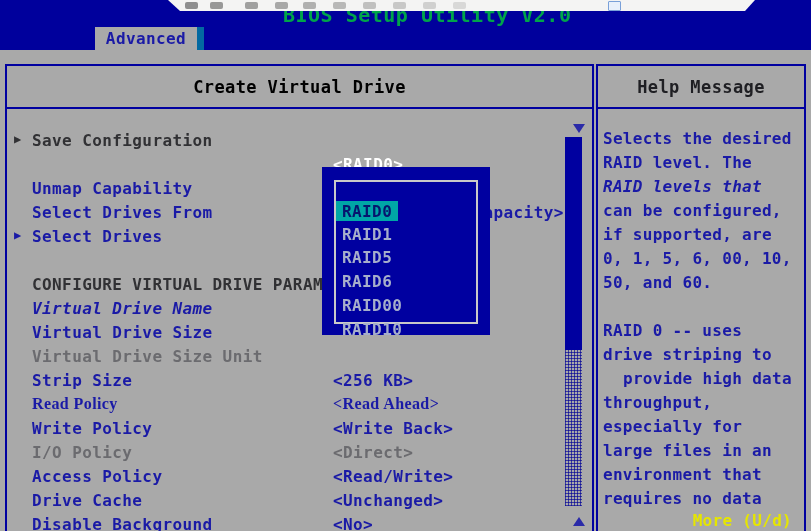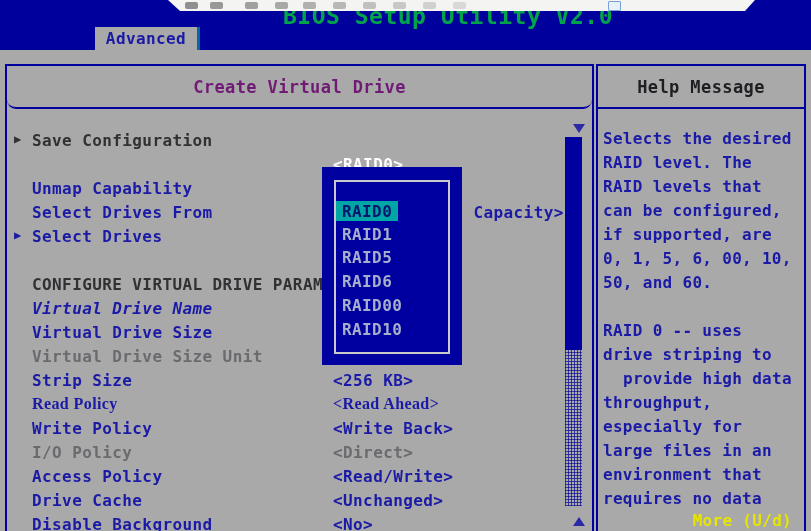--- a/index.html
+++ b/index.html
@@ -5,49 +5,49 @@
   html,body{margin:0;padding:0;}
   body{
     width:811px;height:531px;position:relative;overflow:hidden;
     background:#A9A9A9;
     font-family:"DejaVu Sans Mono","Liberation Mono",monospace;
     font-weight:bold;
   }
   
   .top-band{position:absolute;left:0;top:0;width:811px;height:50px;background:#00009C;}
   .bios-title{position:absolute;left:283px;top:3px;z-index:1;
-    font-size:23px;letter-spacing:.5px;color:#00A44A;white-space:pre;}
+    font-size:20px;letter-spacing:.5px;color:#00A44A;white-space:pre;}
   
   .toolbar{position:absolute;left:163px;top:0;width:592px;height:11px;background:#F4F4F3;z-index:3;
     clip-path:polygon(5px 0,592px 0,582px 11px,17px 11px);}
   .tb-icon{position:absolute;top:2px;width:13px;height:7px;background:#8f8f8f;border-radius:2px;}
   .tb-icon.blue-square{width:11px;height:8px;top:1px;background:#e8f0fb;border:1px solid #7aa0d8;border-radius:1px;}
   
   .tab{position:absolute;left:95px;top:27px;width:102px;height:23px;background:#A9A9A9;z-index:2;
-    border-right:3px solid #0369a1;display:flex;align-items:center;justify-content:center;
+    border-right:7px solid #0369a1;display:flex;align-items:center;justify-content:center;
     font-size:16px;color:#1a1aa6;letter-spacing:.4px;}
   
   .panel{position:absolute;top:64px;height:475px;border:2px solid #0000A0;box-sizing:border-box;}
   .panel-left{left:5px;width:589px;}
   .panel-right{left:596px;width:210px;}
   .panel-header{height:41px;border-bottom:2px solid #0000A0;display:flex;align-items:center;justify-content:center;
     font-size:17px;letter-spacing:.4px;}
-  .panel-left .panel-header{color:#701a75;border-radius:9px;}
+  .panel-left .panel-header{color:#000000;}
   .panel-right .panel-header{color:#1f1f23;}
   
   .row{position:absolute;height:22px;font-size:16px;letter-spacing:.4px;white-space:pre;}
   .row .arr{position:absolute;left:7px;top:1px;font-size:12px;}
   .row .lbl{position:absolute;left:25px;}
   .row .val{position:absolute;left:326px;}
   .c-blue{color:#1a1aa6;}
   .c-white{color:#FFFFFF;}
   .c-dark{color:#313134;}
   .c-dim{color:#6b6b6f;}
   
-  .dropdown{position:absolute;left:322px;top:167px;width:140px;height:198px;background:#0000A0;z-index:5;}
+  .dropdown{position:absolute;left:322px;top:167px;width:140px;height:168px;background:#0000A0;z-index:5;padding-left:28px;}
   .dropdown .inner{position:absolute;left:12px;top:13px;right:12px;bottom:11px;border:2px solid #C9C9C9;}
   .dd-item{position:absolute;left:20px;height:20px;font-size:16px;letter-spacing:.4px;color:#A6AECB;white-space:pre;}
   .dd-item.selected{left:14px;padding:1px 6px 0 6px;height:19px;background:#00A6A6;color:#06156e;}
   
   .sb-thumb{position:absolute;left:565px;top:137px;width:17px;height:213px;background:#0000A0;z-index:2;}
   .sb-dither{position:absolute;left:565px;top:350px;width:17px;height:156px;z-index:2;
     background-image:
       repeating-linear-gradient(0deg,rgba(0,0,150,.65) 0 1px,transparent 1px 3px),
       repeating-linear-gradient(90deg,rgba(0,0,150,.65) 0 1px,transparent 1px 3px);}
   .sb-arrow{position:absolute;width:0;height:0;z-index:2;
@@ -107,21 +107,21 @@
     </div>
 </div>
 
 <div class="panel panel-right">
   <div class="panel-header">
     <span>Help Message</span>
   </div>
   <div id="help">
       <div class="help-line" style="top: 63px;">Selects the desired</div>
       <div class="help-line" style="top: 87px;">RAID level. The</div>
-      <div class="help-line" style="top: 111px;">RAID levels that</div>
+      <div class="help-line" style="top: 111px; font-style: italic;">RAID levels that</div>
       <div class="help-line" style="top: 135px;">can be configured,</div>
       <div class="help-line" style="top: 159px;">if supported, are</div>
       <div class="help-line" style="top: 183px;">0, 1, 5, 6, 00, 10,</div>
       <div class="help-line" style="top: 207px;">50, and 60.</div>
       <div class="help-line" style="top: 231px;"></div>
       <div class="help-line" style="top: 255px;">RAID 0 -- uses</div>
       <div class="help-line" style="top: 279px;">drive striping to</div>
       <div class="help-line" style="top: 303px; margin-left: 20px;">provide high data</div>
       <div class="help-line" style="top: 327px;">throughput,</div>
       <div class="help-line" style="top: 351px;">especially for</div>

